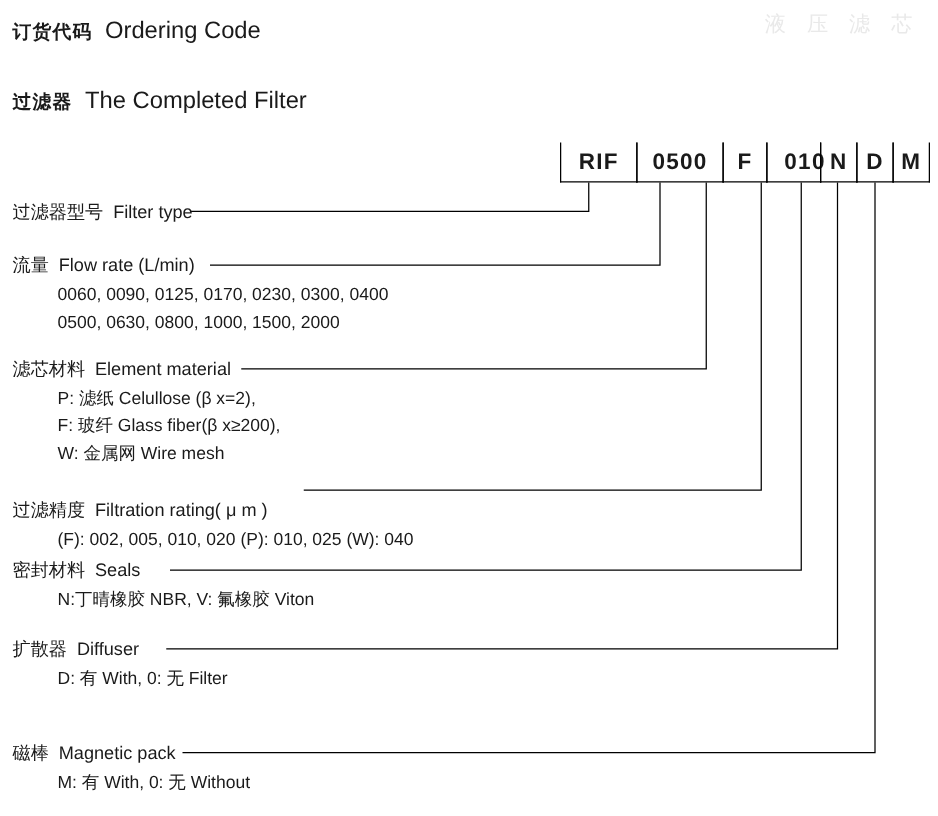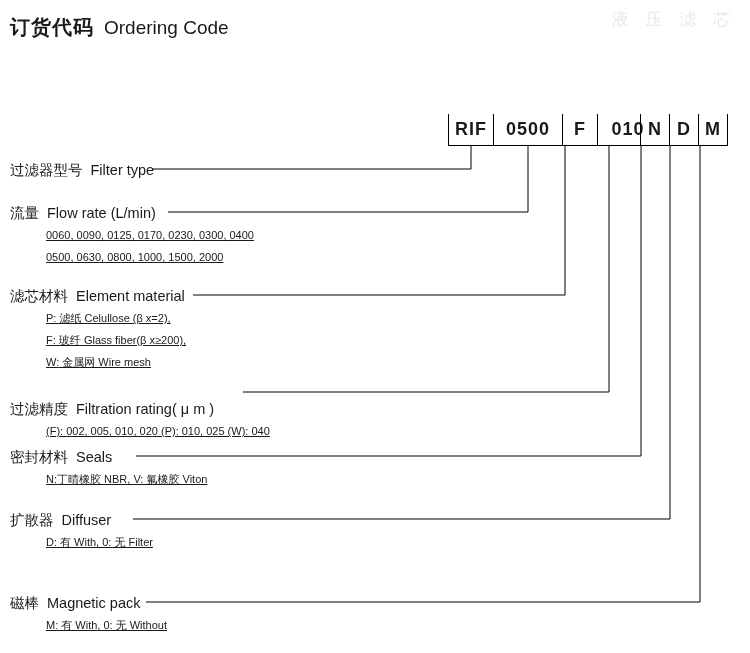--- a/index.html
+++ b/index.html
@@ -20,21 +20,21 @@
     width: 750px;
     height: 653px;
   }
 
   
   .heading {
     position: absolute;
     white-space: nowrap;
   }
   .heading .cn {
-    font-size: 20px;
+    font-size: 15px;
     font-weight: bold;
     letter-spacing: 1px;
   }
   .heading .en {
     font-size: 19px;
     font-weight: normal;
     margin-left: 10px;
     margin-top: 11px;
   }
   #heading-ordering { left: 10px; top: 14px; }
@@ -56,43 +56,42 @@
     box-sizing: border-box;
     display: flex;
     align-items: center;
     justify-content: center;
     font-size: 18px;
     font-weight: bold;
     letter-spacing: 1px;
     margin-right: -1px;
     background: transparent;
   }
-  .code-cell.w46 { width: 46px; }
+  .code-cell.w46 { width: 62px; }
   .code-cell.w58 { width: 70px; }
   .code-cell.w36 { width: 36px; }
   .code-cell.w46s { width: 44px; padding-left: 18px; }
   .code-cell.w30 { width: 30px; }
 
   
   .label-block {
     position: absolute;
     left: 10px;
     white-space: nowrap;
   }
   .label-line {
     font-size: 14.5px;
     line-height: 21px;
   }
   .label-line .cn { font-size: 14.5px; }
   .label-line .en { margin-left: 8px; }
   .sub-line {
-    font-size: 11px;
+    font-size: 14px;
     line-height: 22px;
     margin-left: 36px;
-    text-decoration: underline;
   }
 
   
   svg.leaders {
     position: absolute;
     left: 0;
     top: 0;
     width: 750px;
     height: 653px;
     pointer-events: none;
@@ -113,20 +112,23 @@
 <body>
 
 <div class="page">
 
   <div class="watermark">液 压 滤 芯</div>
 
   <div class="heading" id="heading-ordering">
     <span class="cn">订货代码</span><span class="en">Ordering Code</span>
   </div>
 
+  <div class="heading" id="heading-filter">
+    <span class="cn">过滤器</span><span class="en">The Completed Filter</span>
+  </div>
 
   <div class="code-row">
     <div class="code-cell w46">RIF</div>
     <div class="code-cell w58">0500</div>
     <div class="code-cell w36">F</div>
     <div class="code-cell w46s">010</div>
     <div class="code-cell w30">N</div>
     <div class="code-cell w30">D</div>
     <div class="code-cell w30">M</div>
   </div>

